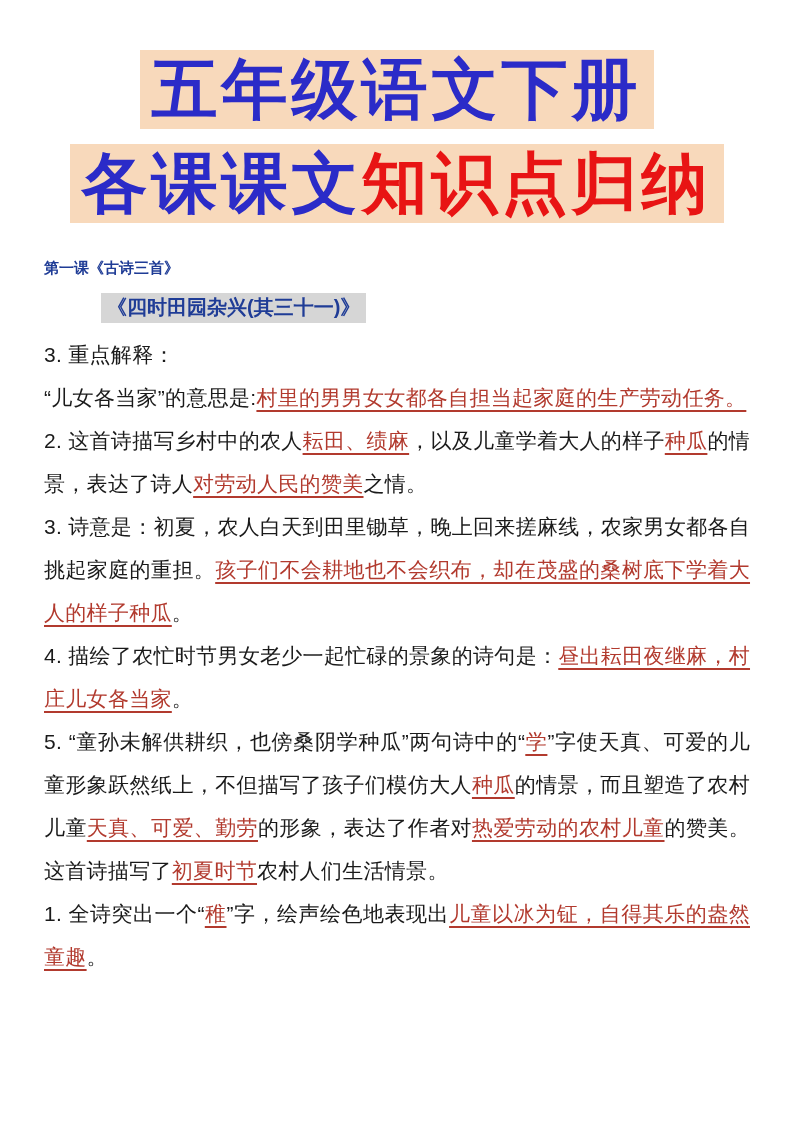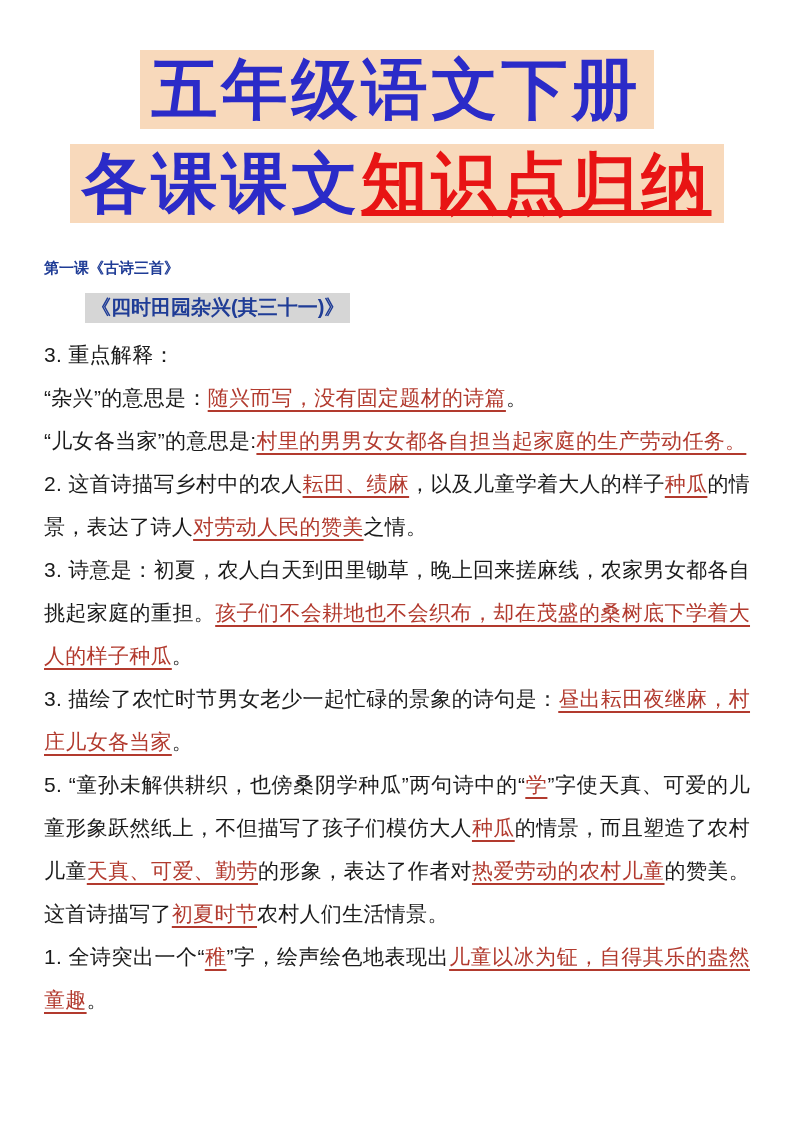--- a/index.html
+++ b/index.html
@@ -25,30 +25,30 @@
     display:inline-block;
     background:var(--title-hl);
     font-weight:900;
     font-size:66px;
     letter-spacing:4px;
     padding:6px 12px 7px;
     white-space:nowrap;
   }
   .title-line2{margin-top:15px;}
   .t-blue{color:var(--title-blue);}
-  .t-red{color:var(--title-red);text-decoration:underline;}
+  .t-red{color:var(--title-red);}
   .lesson-heading{
     margin:32px 44px 0;
     font-size:15px;
     font-weight:700;
     color:var(--heading-blue);
     line-height:26px;
   }
   .doc-body{margin:12px 44px 0;width:706px;}
-  .subheading-row{margin:9px 0 10px;line-height:1;padding-left:41px;}
+  .subheading-row{margin:9px 16px 10px;line-height:1;padding-left:41px;}
   .subheading{
     display:inline-block;
     background:var(--subhead-bg);
     color:var(--heading-blue);
     font-weight:700;
     font-size:20px;
     padding:4px 6px 6px;
   }
   .para{
     margin:0;
@@ -80,22 +80,21 @@
     <span class="title-line title-line2">
       <span class="title-hl"><span class="t-blue">各课课文</span><span class="t-red">知识点归纳</span></span>
     </span>
   </div>
 
   <div class="lesson-heading">第一课《古诗三首》</div>
 
   <div class="doc-body">
       <div class="subheading-row"><span class="subheading">《四时田园杂兴(其三十一)》</span></div>
       <p class="para"><span class="run run-k">3. 重点解释：</span></p>
-      <p class="para"><span class="run run-k">“杂兴”的意思是：</span><span class="run run-ru">随兴而写，没有固定题材的诗篇</span><span class="run run-k">。</span></p>
       <p class="para"><span class="run run-k">“儿女各当家”的意思是:</span><span class="run run-ru">村里的男男女女都各自担当起家庭的生产劳动任务。</span></p>
       <p class="para"><span class="run run-k">2. 这首诗描写乡村中的农人</span><span class="run run-ru">耘田、绩麻</span><span class="run run-k">，以及儿童学着大人的样子</span><span class="run run-ru">种瓜</span><span class="run run-k">的情景，表达了诗人</span><span class="run run-ru">对劳动人民的赞美</span><span class="run run-k">之情。</span></p>
       <p class="para"><span class="run run-k">3. 诗意是：初夏，农人白天到田里锄草，晚上回来搓麻线，农家男女都各自挑起家庭的重担。</span><span class="run run-ru">孩子们不会耕地也不会织布，却在茂盛的桑树底下学着大人的样子种瓜</span><span class="run run-k">。</span></p>
-      <p class="para"><span class="run run-k">3. 描绘了农忙时节男女老少一起忙碌的景象的诗句是：</span><span class="run run-ru">昼出耘田夜继麻，村庄儿女各当家</span><span class="run run-k">。</span></p>
+      <p class="para"><span class="run run-k">4. 描绘了农忙时节男女老少一起忙碌的景象的诗句是：</span><span class="run run-ru">昼出耘田夜继麻，村庄儿女各当家</span><span class="run run-k">。</span></p>
       <p class="para"><span class="run run-k">5. “童孙未解供耕织，也傍桑阴学种瓜”两句诗中的“</span><span class="run run-ru">学</span><span class="run run-k">”字使天真、可爱的儿童形象跃然纸上，不但描写了孩子们模仿大人</span><span class="run run-ru">种瓜</span><span class="run run-k">的情景，而且塑造了农村儿童</span><span class="run run-ru">天真、可爱、勤劳</span><span class="run run-k">的形象，表达了作者对</span><span class="run run-ru">热爱劳动的农村儿童</span><span class="run run-k">的赞美。这首诗描写了</span><span class="run run-ru">初夏时节</span><span class="run run-k">农村人们生活情景。</span></p>
       <p class="para"><span class="run run-k">1. 全诗突出一个“</span><span class="run run-ru">稚</span><span class="run run-k">”字，绘声绘色地表现出</span><span class="run run-ru">儿童以冰为钲，自得其乐的盎然童趣</span><span class="run run-k">。</span></p>
     </div>
 
 </div>
 
 </body></html>

